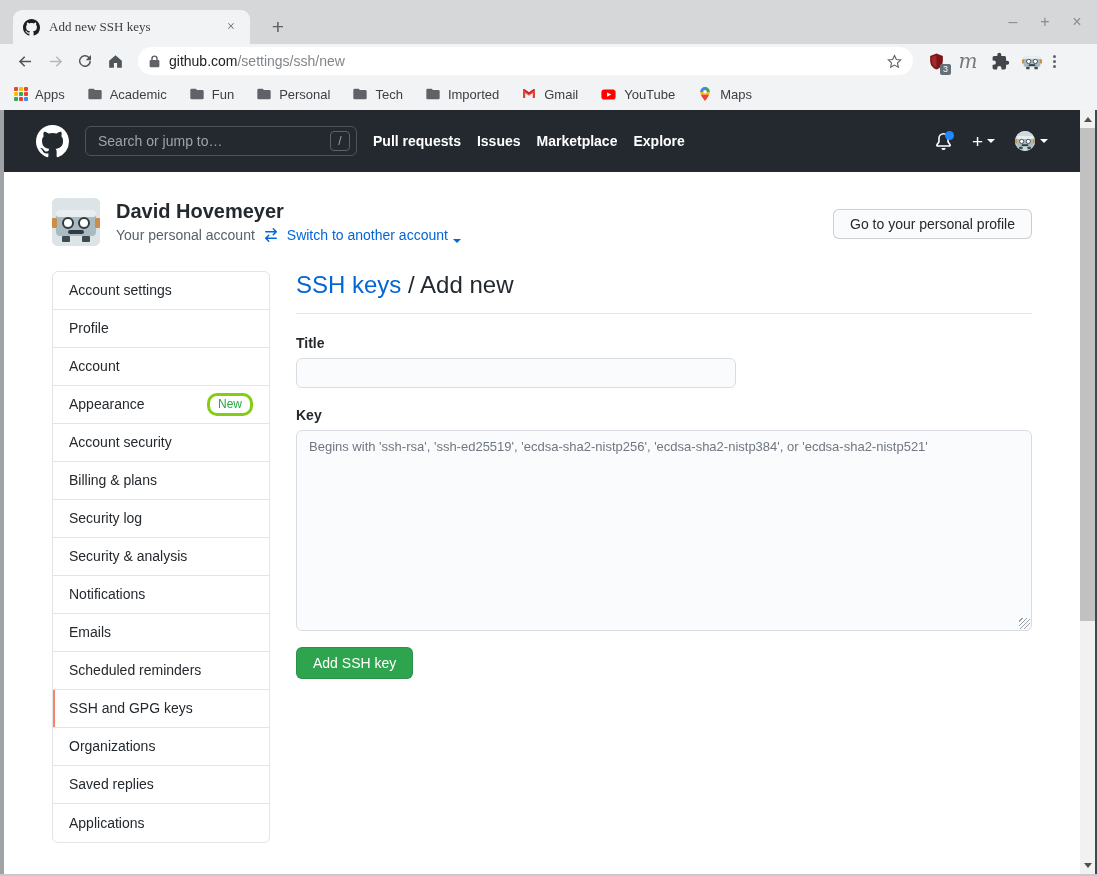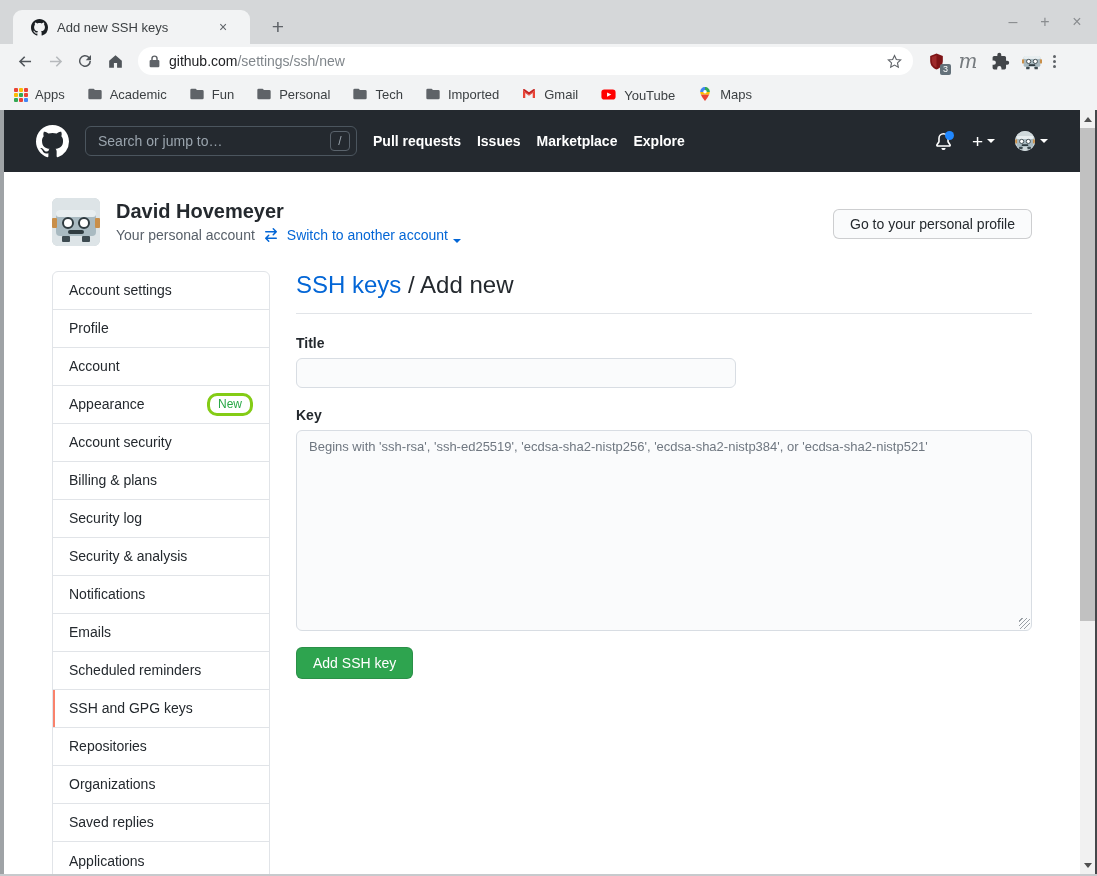--- a/index.html
+++ b/index.html
@@ -3,21 +3,21 @@
 <meta charset="utf-8">
 <style>
   * { margin:0; padding:0; box-sizing:border-box; }
   html,body { width:1097px; height:876px; }
   body { font-family:"Liberation Sans","DejaVu Sans",sans-serif; background:#fff; overflow:hidden; }
   .screen { position:relative; width:1097px; height:876px; background:#fff; overflow:hidden; }
 
   
   .tab-strip { position:absolute; top:0; left:0; width:1097px; height:44px; background:#d5d7d9; }
   .tab { position:absolute; left:13px; top:10px; width:237px; height:34px; background:#f2f3f4;
-         border-radius:9px 9px 0 0; display:flex; align-items:center; padding:0 18px; }
+         border-radius:9px 9px 0 0; display:flex; align-items:center; padding:0 10px;font-family:Liberation Serif, serif; }
   .tab-favicon { width:17px; height:17px; flex:0 0 auto; }
   .tab-title { margin-left:9px; font-size:13px; color:#3c4043; white-space:nowrap; overflow:hidden; flex:1; }
   .tab-close { width:18px; height:18px; color:#5f6368; font-size:14px; line-height:18px; text-align:center; flex:0 0 auto; cursor:pointer; }
   .new-tab { position:absolute; left:264px; top:14px; width:28px; height:28px; color:#5f6368;
              font-size:21px; line-height:26px; text-align:center; border-radius:50%; }
   .win-controls { position:absolute; right:12px; top:10px; display:flex; gap:16px; color:#8a8d90; font-size:16px; }
   .win-controls span { width:16px; text-align:center; line-height:24px; }
 
   .toolbar { position:absolute; top:44px; left:0; width:1097px; height:34px; background:#f2f3f4;
              display:flex; align-items:center; padding:0 10px; }
@@ -30,21 +30,21 @@
   .ext-cluster { display:flex; align-items:center; gap:10px; margin-left:6px; }
   .ext { position:relative; width:22px; height:22px; display:flex; align-items:center; justify-content:center; }
   .ext-badge { position:absolute; right:-4px; bottom:-3px; background:#637079; color:#fff; font-size:9px;
                line-height:11px; padding:0 3px; border-radius:2px; }
   .m-glyph { font-family:"DejaVu Serif","Liberation Serif",serif; font-style:italic; font-size:20px; color:#757a7e; line-height:20px; }
   .menu-dots { display:flex; flex-direction:column; gap:2px; margin-left:10px; margin-right:4px; }
   .menu-dots i { width:3px; height:3px; border-radius:50%; background:#5f6368; }
 
   .bookmarks { position:absolute; top:78px; left:0; width:1097px; height:32px; background:#f2f3f4;
                display:flex; align-items:center; padding:0 14px; gap:22px; }
-  .bm { display:flex; align-items:flex-end; gap:7px; font-size:13px; color:#3c4043; white-space:nowrap; }
+  .bm { display:flex; align-items:center; gap:7px; font-size:13px; color:#3c4043; white-space:nowrap; }
   .apps-grid { display:grid; grid-template-columns:repeat(3,4px); grid-template-rows:repeat(3,4px); gap:1px; }
   .apps-grid i { border-radius:1px; }
 
   
   .viewport { position:absolute; left:4px; top:110px; width:1076px; height:764px; background:#fff; overflow:hidden; }
   .edge-left { position:absolute; left:0; top:110px; width:4px; height:766px; background:#9fa3a6; }
   .edge-right { position:absolute; right:0; top:110px; width:2px; height:766px; background:#45484b; }
   .edge-bottom { position:absolute; left:0; bottom:0; width:1097px; height:2px; background:#c7cacd; }
   .scrollbar { position:absolute; right:2px; top:110px; width:15px; height:764px; background:#f1f1f1; }
   .sb-arrow { position:absolute; left:0; width:15px; height:16px; display:flex; align-items:center; justify-content:center; }
@@ -380,21 +380,20 @@
           <span class="badge-new">New</span>
         </div>
         <div class="sb-row">Account security</div>
         <div class="sb-row">Billing &amp; plans</div>
         <div class="sb-row">Security log</div>
         <div class="sb-row">Security &amp; analysis</div>
         <div class="sb-row">Notifications</div>
         <div class="sb-row">Emails</div>
         <div class="sb-row">Scheduled reminders</div>
         <div class="sb-row selected">SSH and GPG keys</div>
-        <div class="sb-row">Repositories</div>
         <div class="sb-row">Organizations</div>
         <div class="sb-row">Saved replies</div>
         <div class="sb-row">Applications</div>
       </nav>
 
       <main class="main">
         <div class="breadcrumb">
           <a>SSH keys</a>
           <span>/ Add new</span>
         </div>

